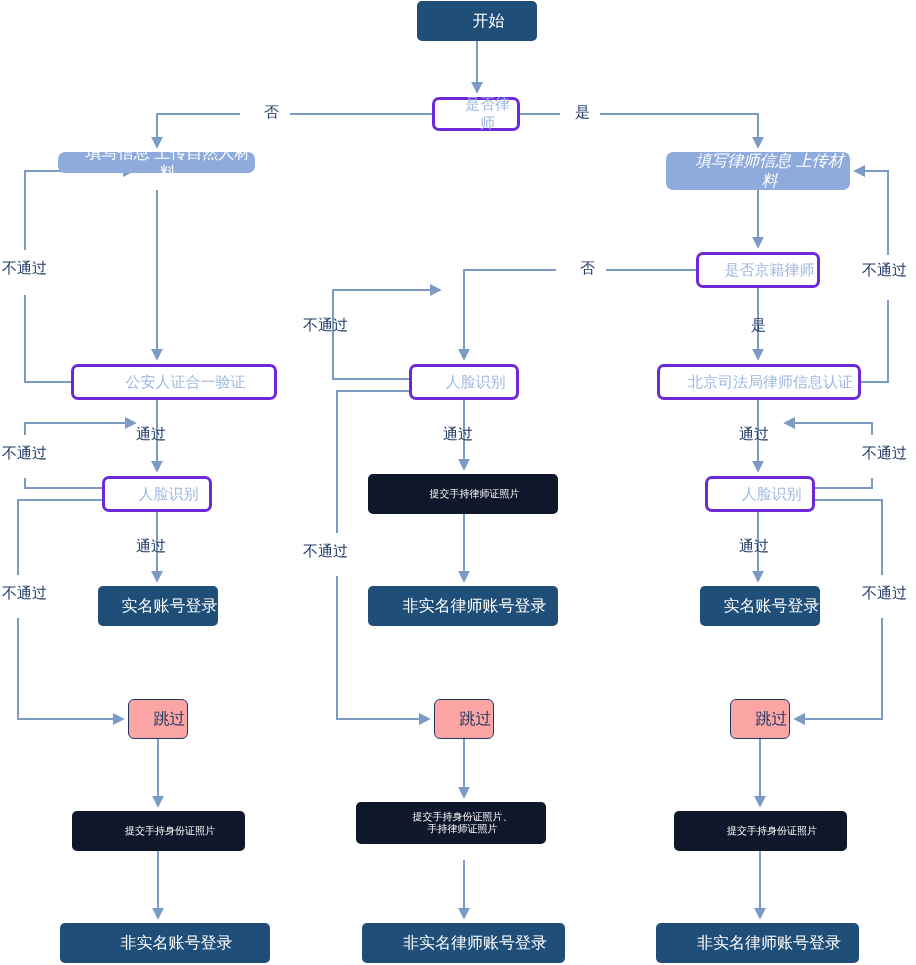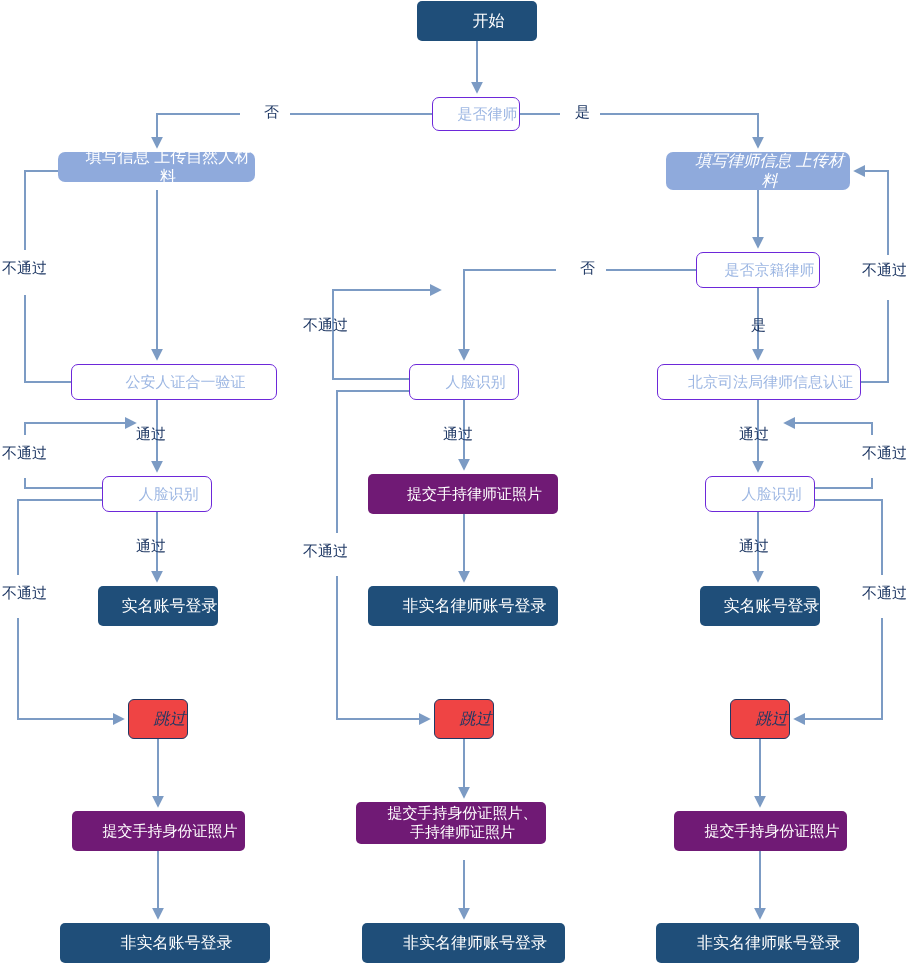--- a/index.html
+++ b/index.html
@@ -49,39 +49,38 @@
     background: #8FAADC;
     color: #ffffff;
     border-radius: 7px;
     font-size: 16px;
     border: none;
   }
   
   .node.outline {
     background: #ffffff;
     color: #9DB7E3;
-    border: 1px solid #6d28d9;
+    border: 3px solid #6d28d9;
     border-radius: 7px;
     font-size: 15px;
   }
   
   .node.outline-dark {
-    background: #ef4444;
+    background: #fca5a5;
     color: #1F3864;
     border: 1px solid #1F3864;
     border-radius: 6px;
     font-size: 16px;
-    font-style: italic;
   }
   
   .node.orange {
-    background: #701a75;
+    background: #0f172a;
     color: #ffffff;
     border-radius: 5px;
-    font-size: 15px;
+    font-size: 10px;
   }
   .edge-label {
     position: absolute;
     color: #1F3864;
     font-size: 15px;
     white-space: nowrap;
     background: transparent;
   }
 </style>
 </head>
@@ -159,21 +158,21 @@
 
       <path d="M 760 739 L 760 806" marker-end="url(#ah)"></path>
 
       <path d="M 760 851 L 760 918" marker-end="url(#ah)"></path>
     </g>
   </svg>
 
   <div id="node-layer">
       <div class="node navy" style="left: 417px; top: 1px; width: 120px; height: 40px;">开始</div>
       <div class="node outline" style="left: 432px; top: 97px; width: 88px; height: 34px;">是否律师</div>
-      <div class="node blue" style="left: 58px; top: 152px; width: 197px; height: 30px;">填写信息 上传自然人材料</div>
+      <div class="node blue" style="left: 58px; top: 152px; width: 197px; height: 21px;">填写信息 上传自然人材料</div>
       <div class="node outline" style="left: 71px; top: 364px; width: 206px; height: 36px;">公安人证合一验证</div>
       <div class="node outline" style="left: 102px; top: 476px; width: 110px; height: 36px;">人脸识别</div>
       <div class="node navy" style="left: 98px; top: 586px; width: 120px; height: 40px;">实名账号登录</div>
       <div class="node outline-dark" style="left: 128px; top: 699px; width: 60px; height: 40px;">跳过</div>
       <div class="node orange" style="left: 72px; top: 811px; width: 173px; height: 40px;">提交手持身份证照片</div>
       <div class="node navy" style="left: 60px; top: 923px; width: 210px; height: 40px;">非实名账号登录</div>
       <div class="node outline" style="left: 409px; top: 364px; width: 110px; height: 36px;">人脸识别</div>
       <div class="node orange" style="left: 368px; top: 474px; width: 190px; height: 40px;">提交手持律师证照片</div>
       <div class="node navy" style="left: 368px; top: 586px; width: 190px; height: 40px;">非实名律师账号登录</div>
       <div class="node outline-dark" style="left: 434px; top: 699px; width: 60px; height: 40px;">跳过</div>

